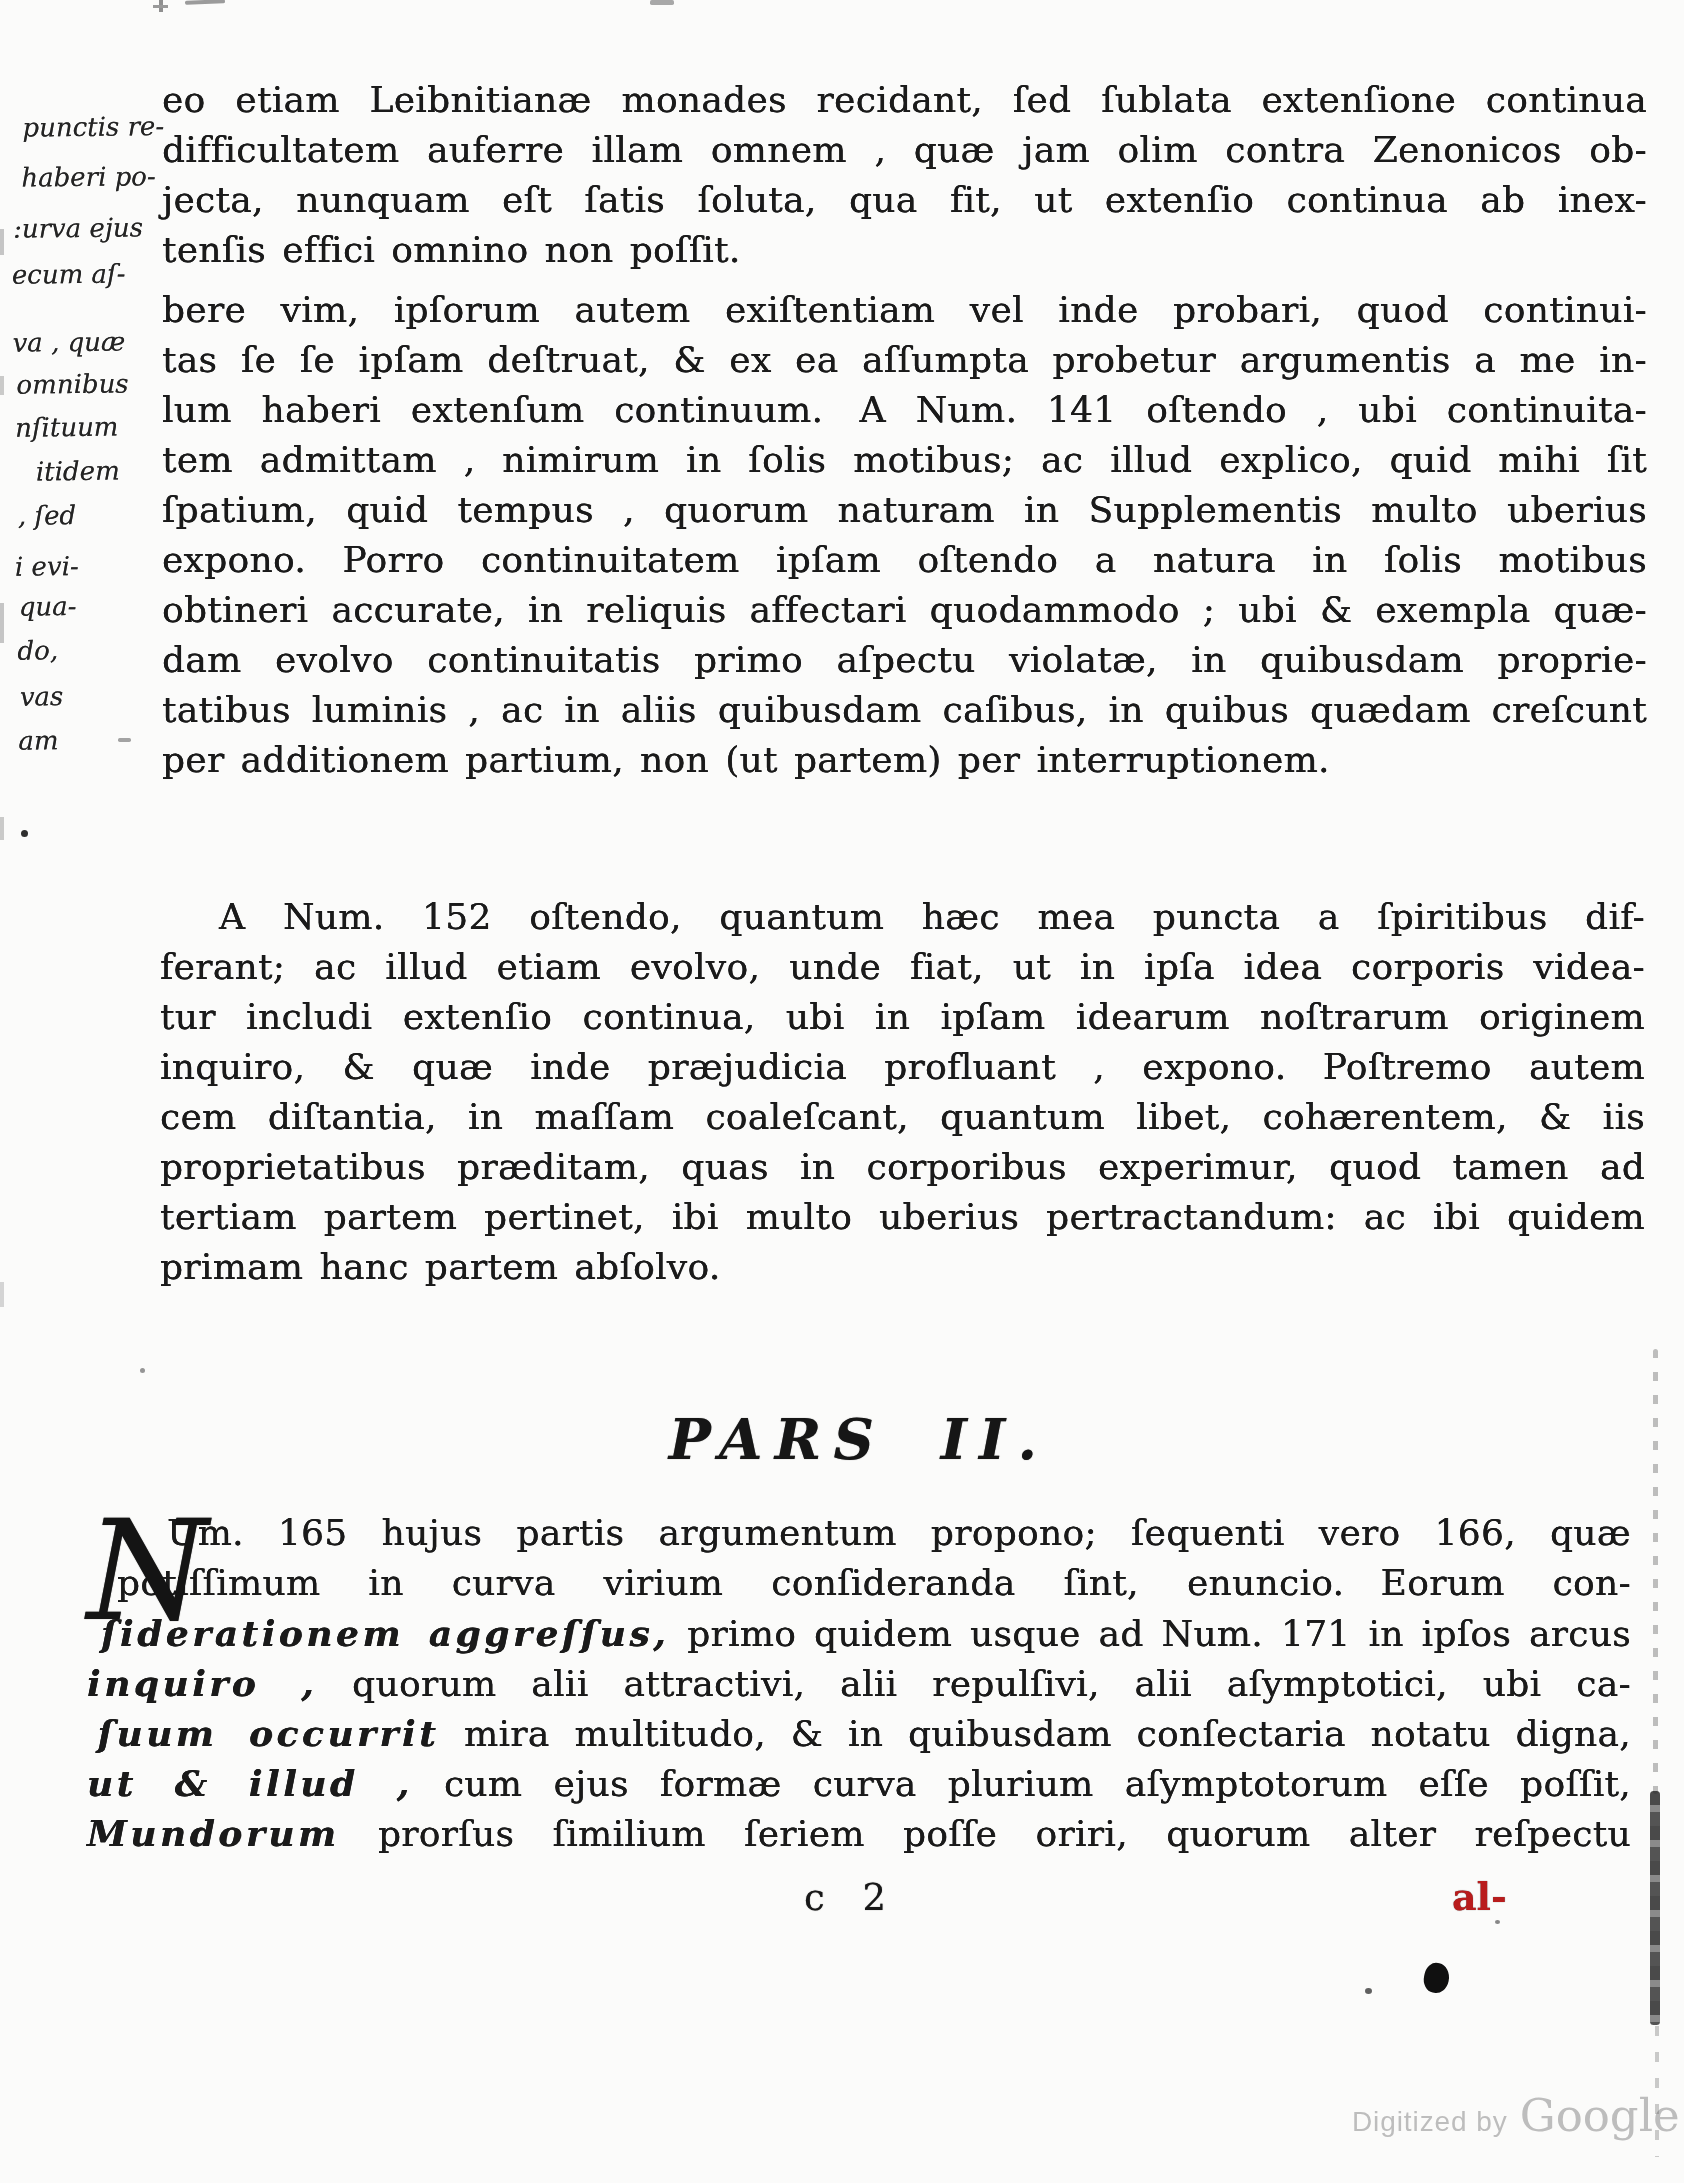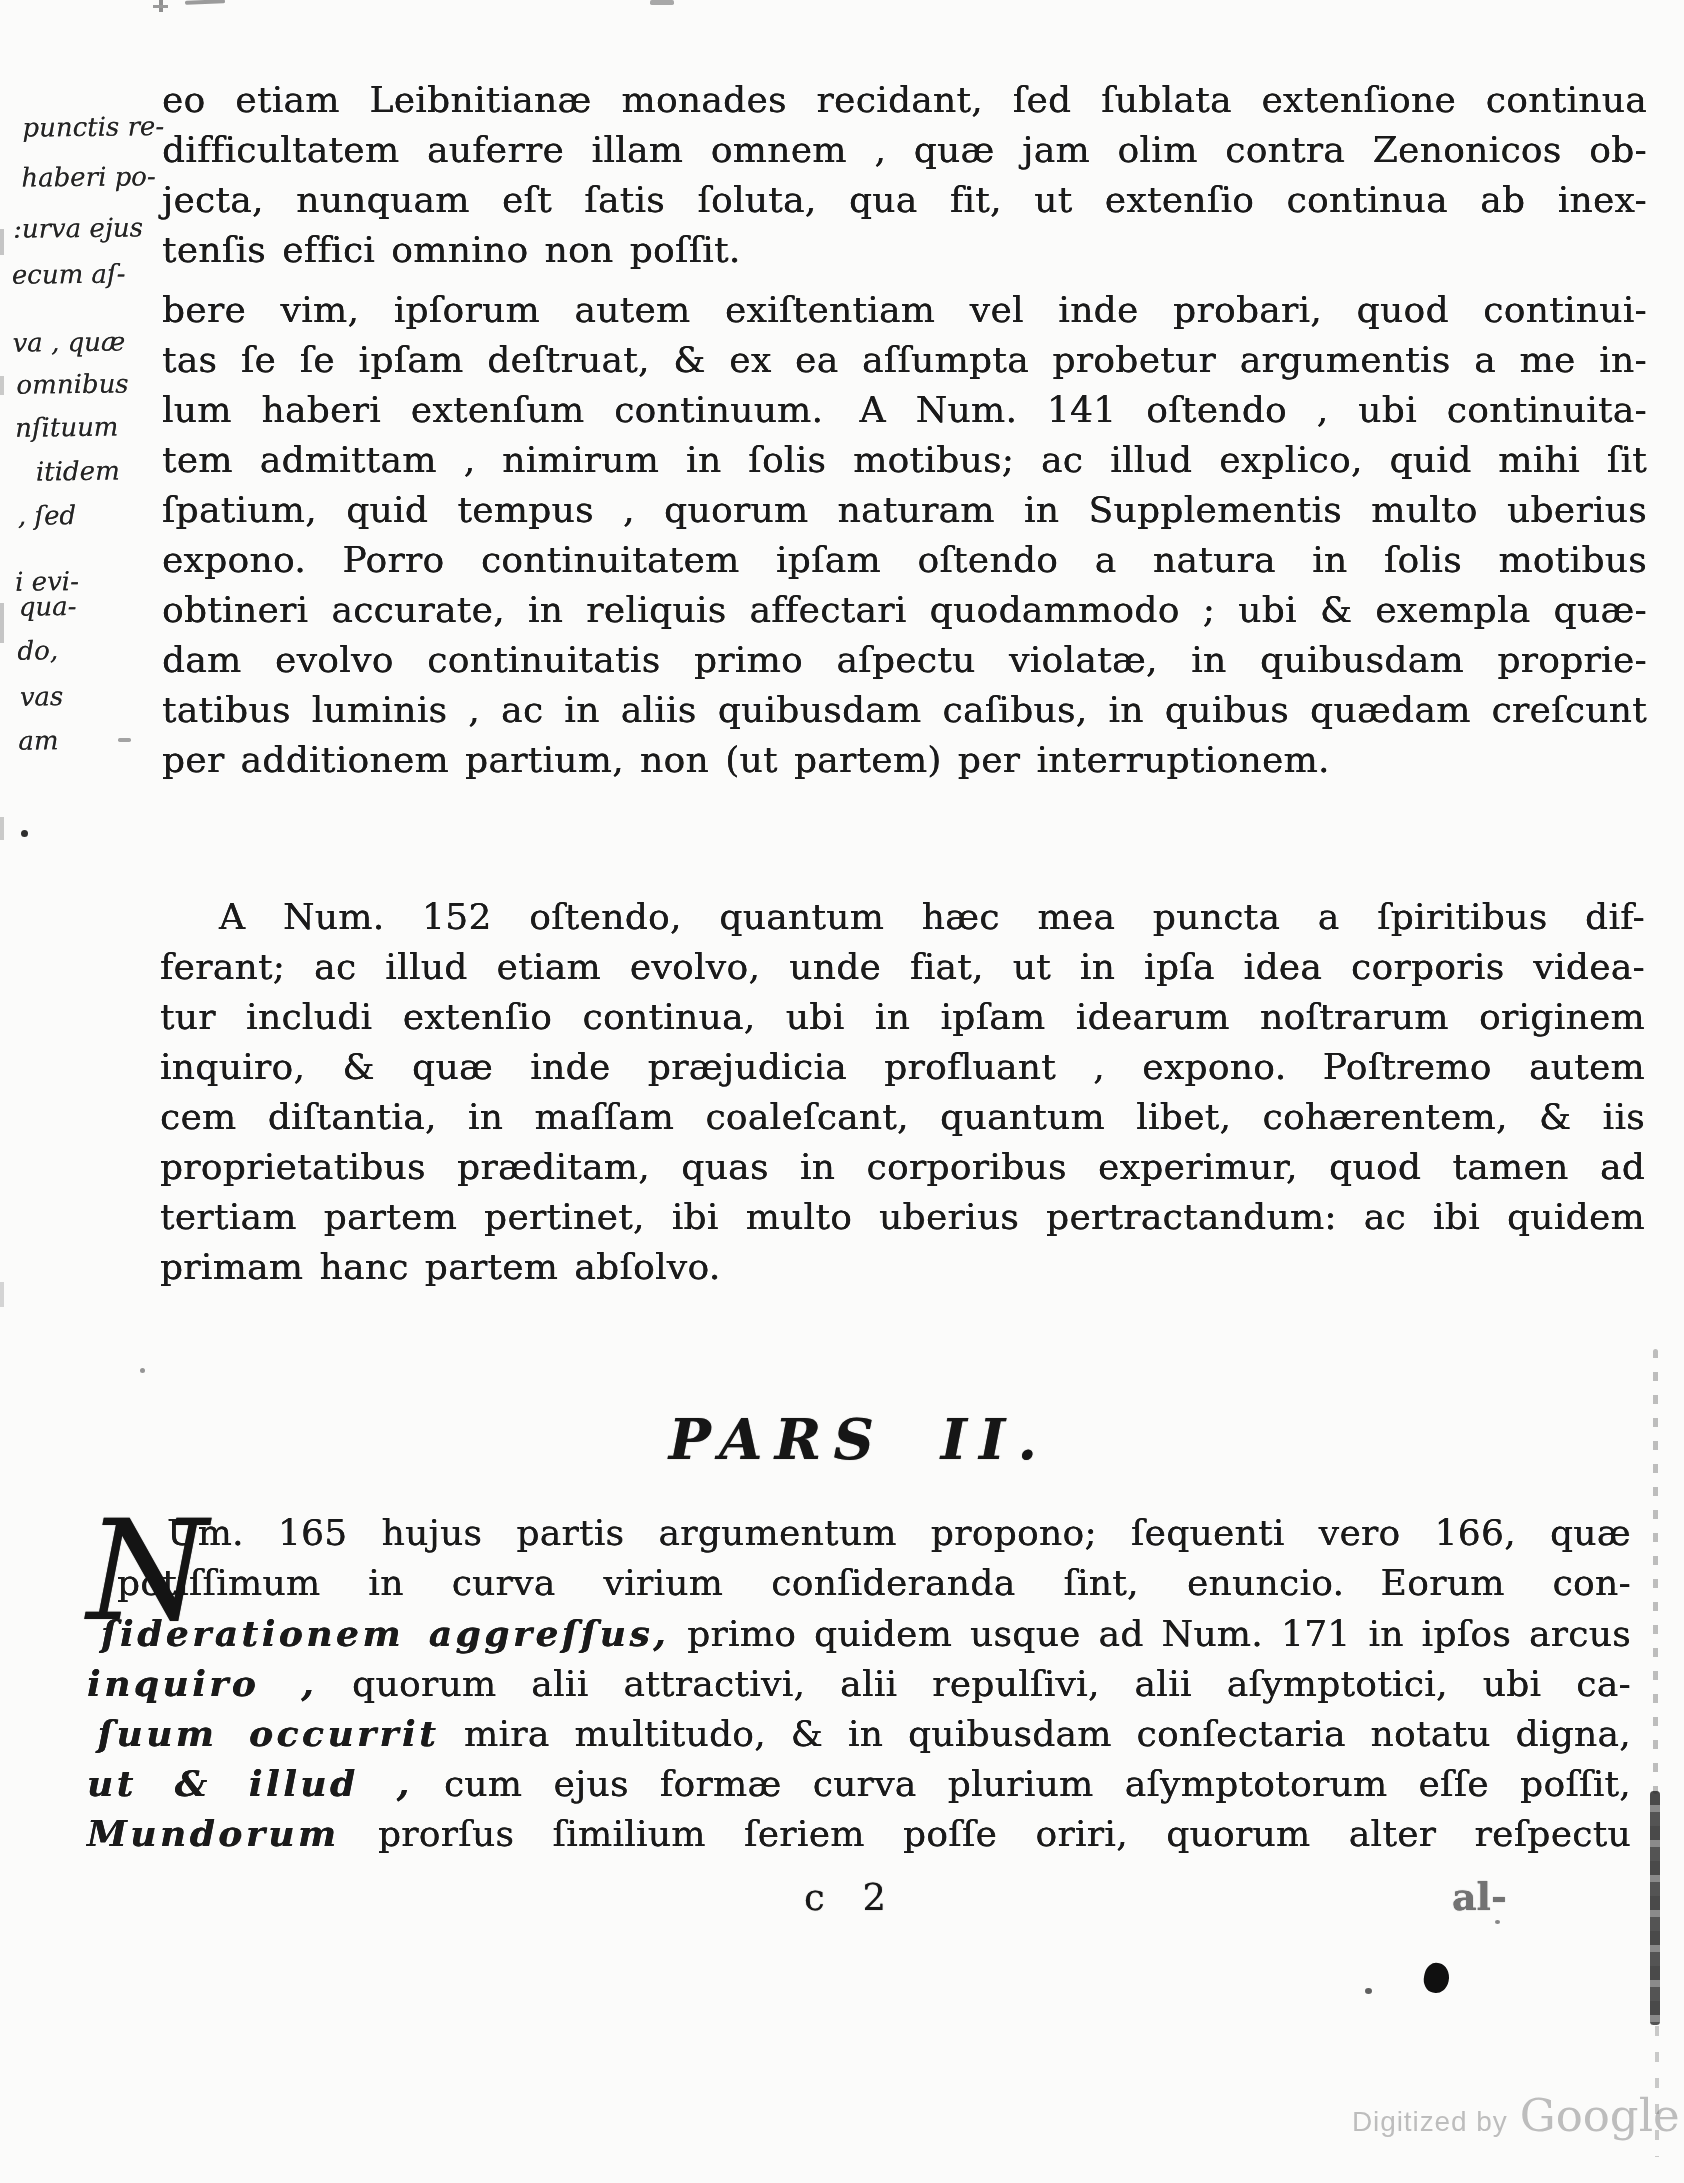--- a/index.html
+++ b/index.html
@@ -67,34 +67,34 @@
   .mnote{position:absolute;left:0;white-space:nowrap;}
   .mnote:nth-child(1){top:112px;left:12.2px;}
   .mnote:nth-child(2){top:162px;left:10.5px;}
   .mnote:nth-child(3){top:213px;left:1.7px;}
   .mnote:nth-child(4){top:259px;left:0px;}
   .mnote:nth-child(5){top:327px;left:0px;}
   .mnote:nth-child(6){top:369px;left:3.5px;}
   .mnote:nth-child(7){top:412px;left:1.7px;}
   .mnote:nth-child(8){top:456px;left:22px;}
   .mnote:nth-child(9){top:500px;left:3.5px;}
-  .mnote:nth-child(10){top:566px;left:0px;}
+  .mnote:nth-child(10){top:551px;left:0px;}
   .mnote:nth-child(11){top:591px;left:3.5px;}
   .mnote:nth-child(12){top:635px;left:1.7px;}
   .mnote:nth-child(13){top:681px;left:3.5px;text-align:center;}
   .mnote:nth-child(14){top:725px;left:1.7px;}
   
   .signature{
     position:absolute;left:804px;top:1876px;
     font-size:37px;word-spacing:26px;color:#181818;
     text-shadow:0 0 0.9px rgba(0,0,0,.7);
   }
   .catchword{
     position:absolute;left:1452px;top:1874px;
-    font-size:38px;font-weight:bold;color:#737373;
+    font-size:38px;font-weight:bold;color:#b91c1c;
     text-shadow:0 0 0.9px rgba(0,0,0,.7);
   }
   
   .watermark{
     position:absolute;left:1352px;top:2089px;
     display:flex;align-items:baseline;gap:12.2px;
     color:#bdbdbd;
   }
   .wm-text{font-family:"Liberation Sans","DejaVu Sans",sans-serif;font-size:28px;letter-spacing:0.9px;}
   .wm-logo{font-family:"DejaVu Serif",serif;font-size:45px;letter-spacing:0px;}

